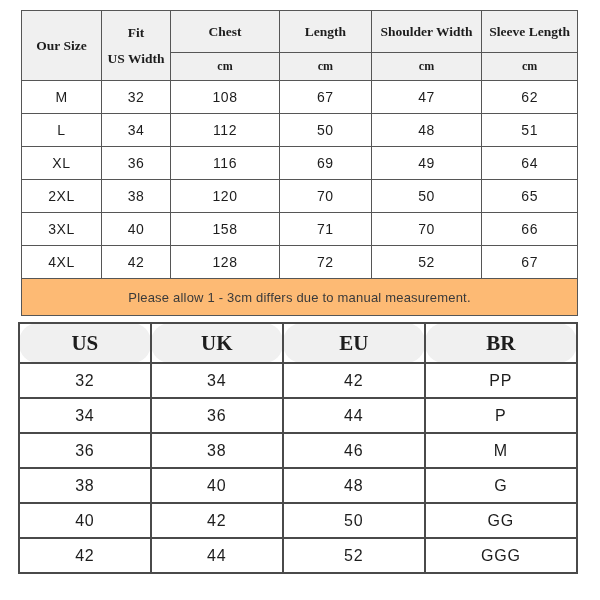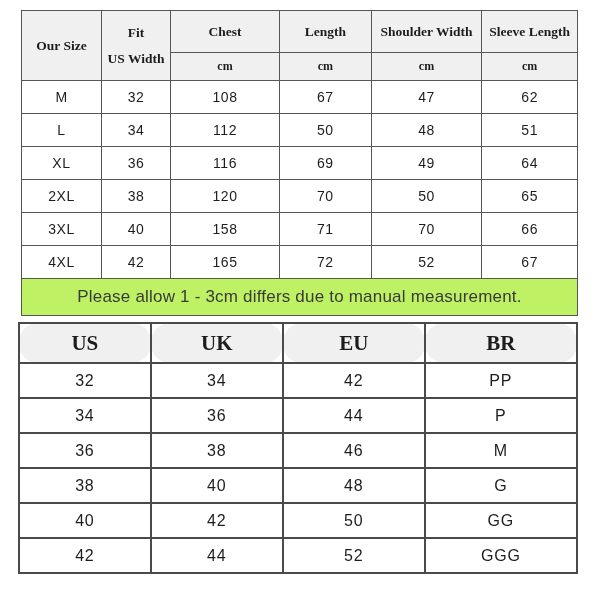--- a/index.html
+++ b/index.html
@@ -52,24 +52,24 @@
   #size-chart .h-row2 th { height: 27px; font-size: 12px; }
   #size-chart .fit-cell div { line-height: 1.9; }
   #size-chart tbody td {
     height: 32px;
     font-size: 14px;
     letter-spacing: 0.6px;
     background: #ffffff;
   }
   #size-chart .note-cell {
     height: 36px;
-    font-size: 17px;
+    font-size: 13px;
     letter-spacing: 0.2px;
     color: #3a3a3a;
-    background: #bef264;
+    background: #fdba74;
   }
 
   
   #conversion-chart th, #conversion-chart td {
     border: 2px solid #4a4a4a;
     text-align: center;
     vertical-align: middle;
     padding: 0;
     overflow: hidden;
   }
@@ -157,21 +157,21 @@
         <td>3XL</td>
         <td>40</td>
         <td>158</td>
         <td>71</td>
         <td>70</td>
         <td>66</td>
       </tr>
       <tr>
         <td>4XL</td>
         <td>42</td>
-        <td>165</td>
+        <td>128</td>
         <td>72</td>
         <td>52</td>
         <td>67</td>
       </tr>
     </tbody>
     <tfoot>
       <tr>
         <td colspan="6" class="note-cell">Please allow 1 - 3cm differs due to manual measurement.</td>
       </tr>
     </tfoot>

